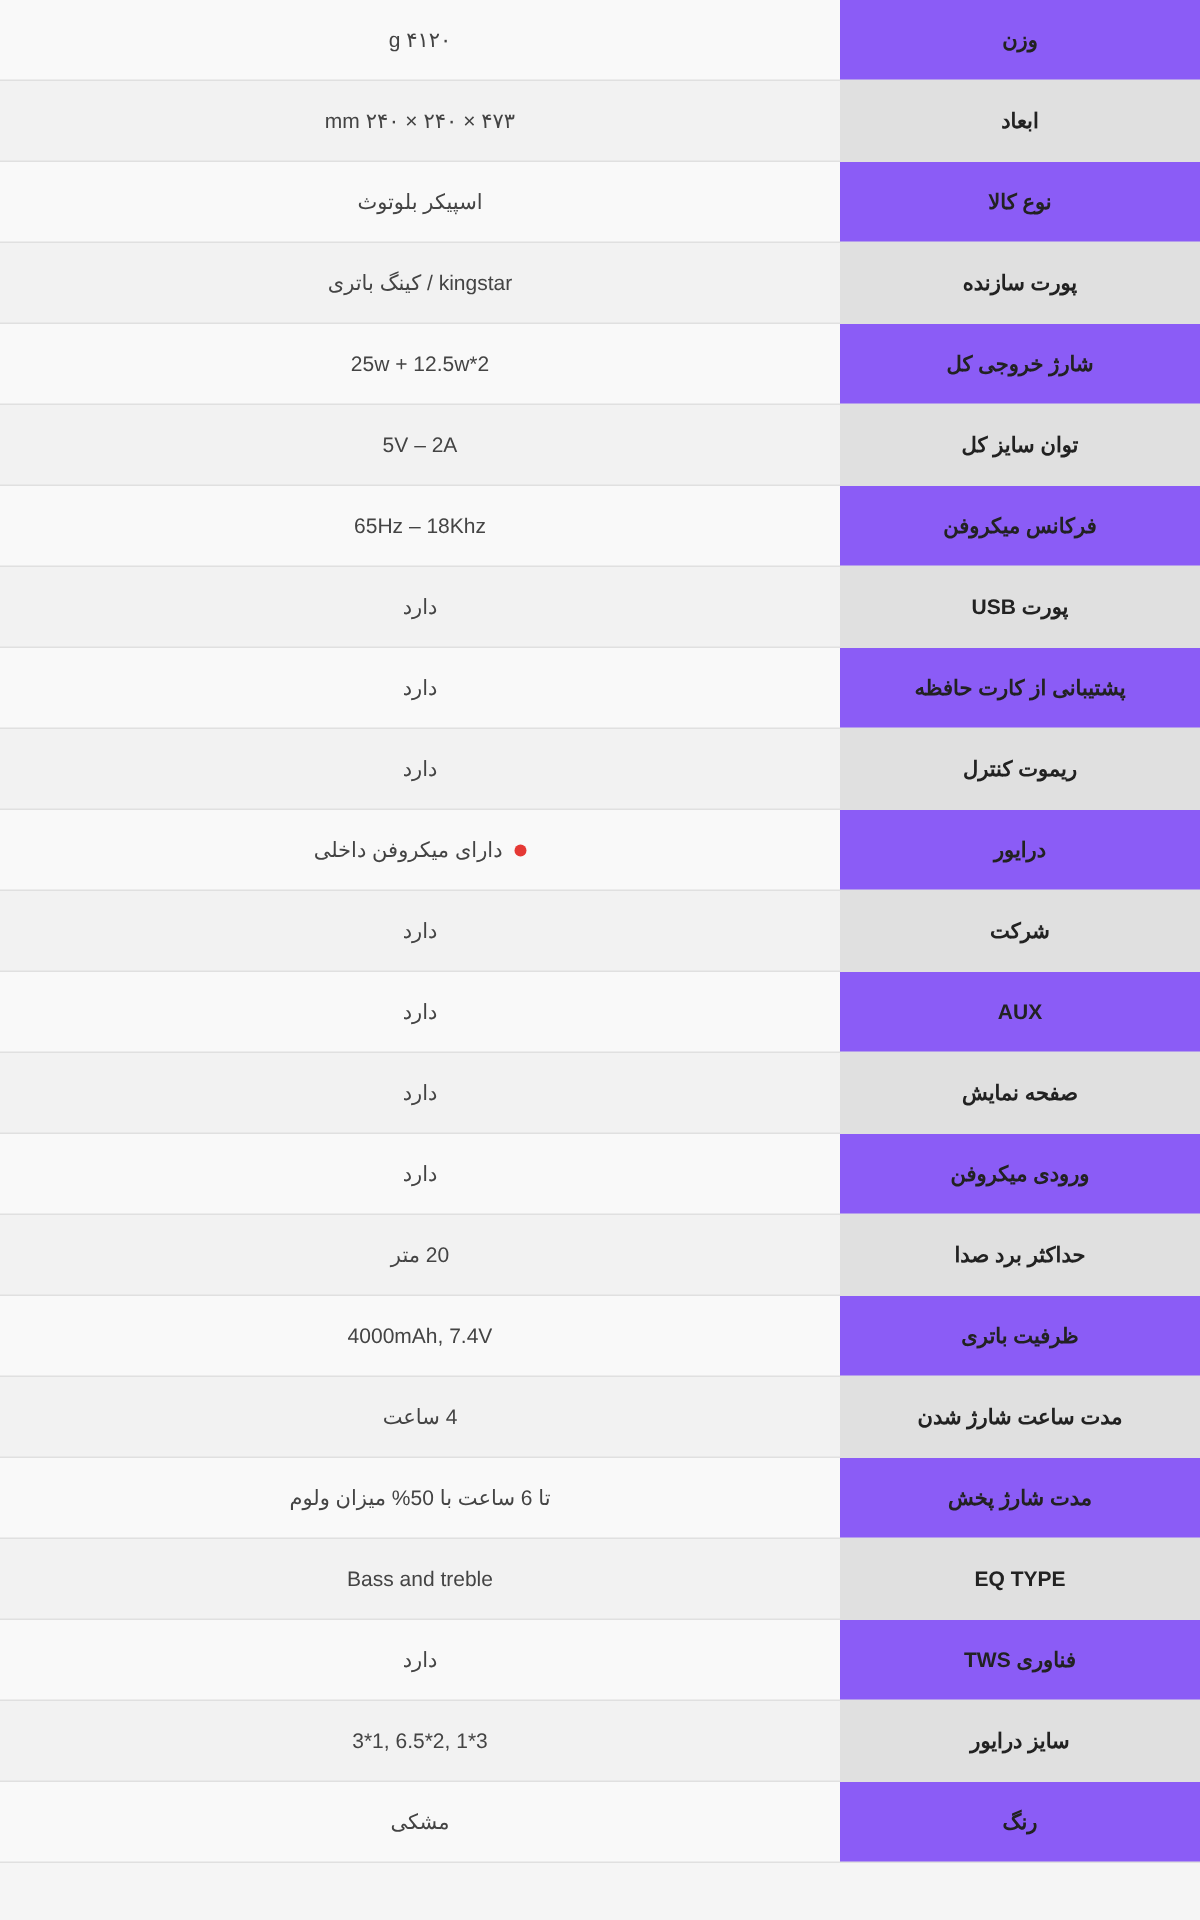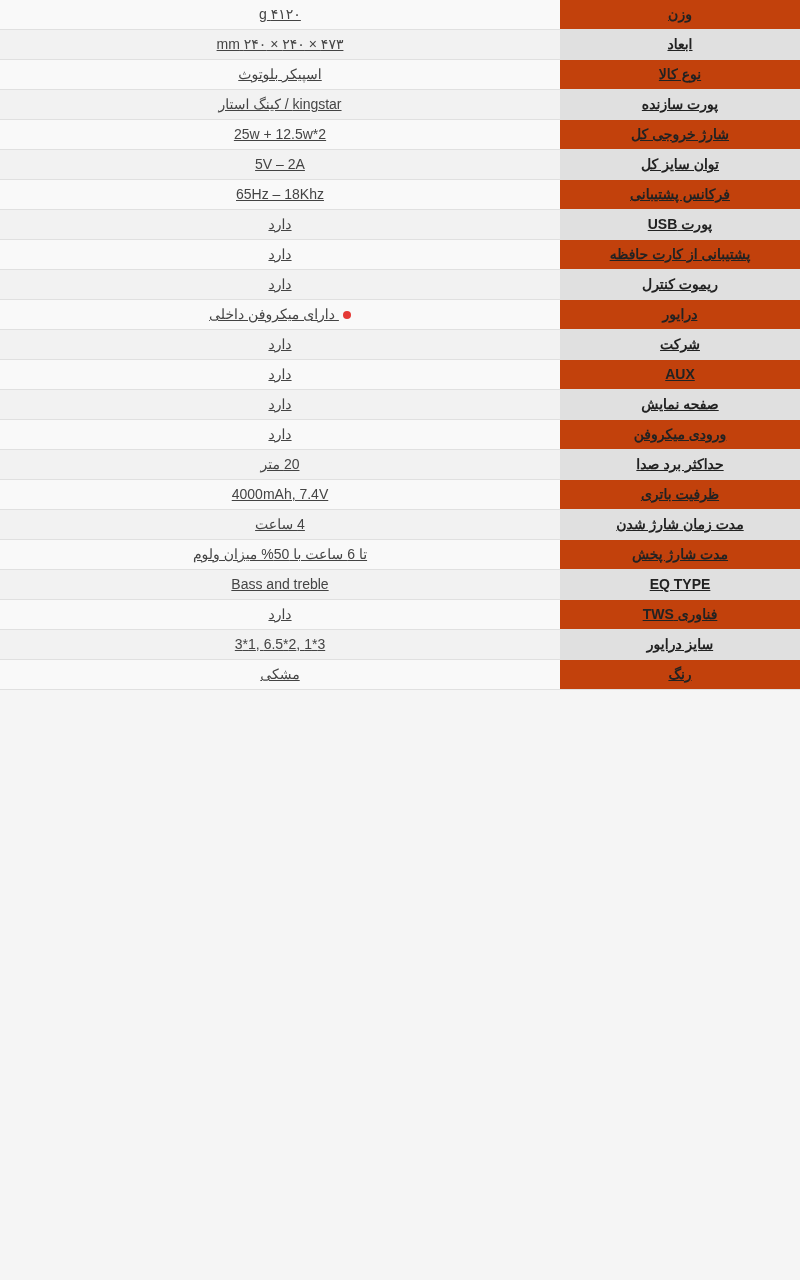--- a/index.html
+++ b/index.html
@@ -18,29 +18,28 @@
     .specs-table {
       width: 100%;
       border-collapse: collapse;
     }
 
     .specs-table tr {
       border-bottom: 1px solid #e0e0e0;
     }
 
     .specs-table td {
-      padding: 4px 20px;
+      padding: 16px 20px;
       vertical-align: middle;
       font-size: 14px;
       line-height: 1.5;
-      text-decoration: underline;
     }
 
     .label-cell {
-      background-color: #c2410c;
+      background-color: #8b5cf6;
       width: 240px;
       text-align: center;
       font-weight: bold;
       color: #222;
       font-size: 15px;
     }
 
     .value-cell {
       background-color: #f9f9f9;
       text-align: center;
@@ -78,32 +77,32 @@
       <tr>
         <td class="label-cell">ابعاد</td>
         <td class="value-cell">۴۷۳ × ۲۴۰ × ۲۴۰ mm</td>
       </tr>
       <tr>
         <td class="label-cell">نوع کالا</td>
         <td class="value-cell">اسپیکر بلوتوث</td>
       </tr>
       <tr>
         <td class="label-cell">پورت سازنده</td>
-        <td class="value-cell">kingstar / کینگ استار</td>
+        <td class="value-cell">kingstar / کینگ باتری</td>
       </tr>
       <tr>
         <td class="label-cell">شارژ خروجی کل</td>
         <td class="value-cell">25w + 12.5w*2</td>
       </tr>
       <tr>
         <td class="label-cell">توان سایز کل</td>
         <td class="value-cell">5V – 2A</td>
       </tr>
       <tr>
-        <td class="label-cell">فرکانس پشتیبانی</td>
+        <td class="label-cell">فرکانس میکروفن</td>
         <td class="value-cell">65Hz – 18Khz</td>
       </tr>
       <tr>
         <td class="label-cell">پورت USB</td>
         <td class="value-cell">دارد</td>
       </tr>
       <tr>
         <td class="label-cell">پشتیبانی از کارت حافظه</td>
         <td class="value-cell">دارد</td>
       </tr>
@@ -133,21 +132,21 @@
       </tr>
       <tr>
         <td class="label-cell">حداکثر برد صدا</td>
         <td class="value-cell">20 متر</td>
       </tr>
       <tr>
         <td class="label-cell">ظرفیت باتری</td>
         <td class="value-cell">4000mAh, 7.4V</td>
       </tr>
       <tr>
-        <td class="label-cell">مدت زمان شارژ شدن</td>
+        <td class="label-cell">مدت ساعت شارژ شدن</td>
         <td class="value-cell">4 ساعت</td>
       </tr>
       <tr>
         <td class="label-cell">مدت شارژ پخش</td>
         <td class="value-cell">تا 6 ساعت با 50% میزان ولوم</td>
       </tr>
       <tr>
         <td class="label-cell">EQ TYPE</td>
         <td class="value-cell">Bass and treble</td>
       </tr>

